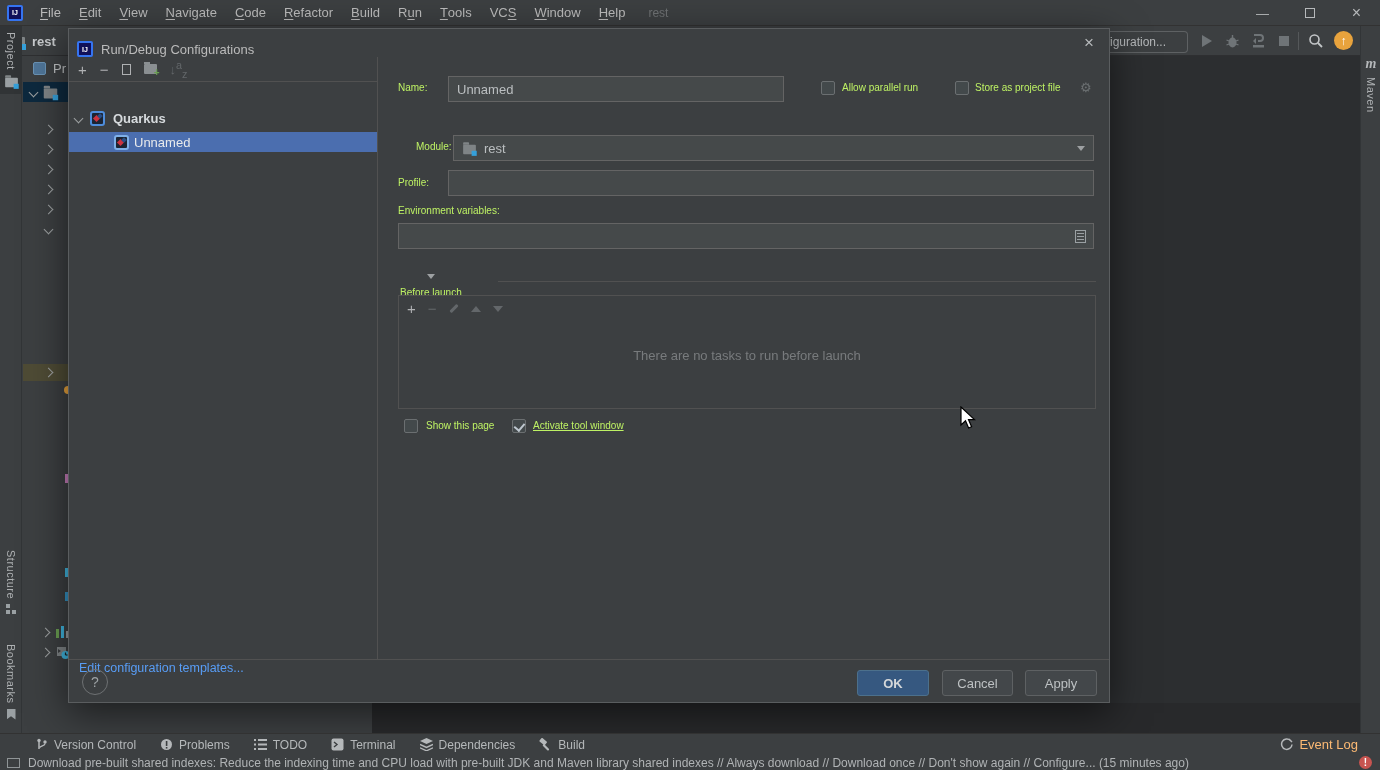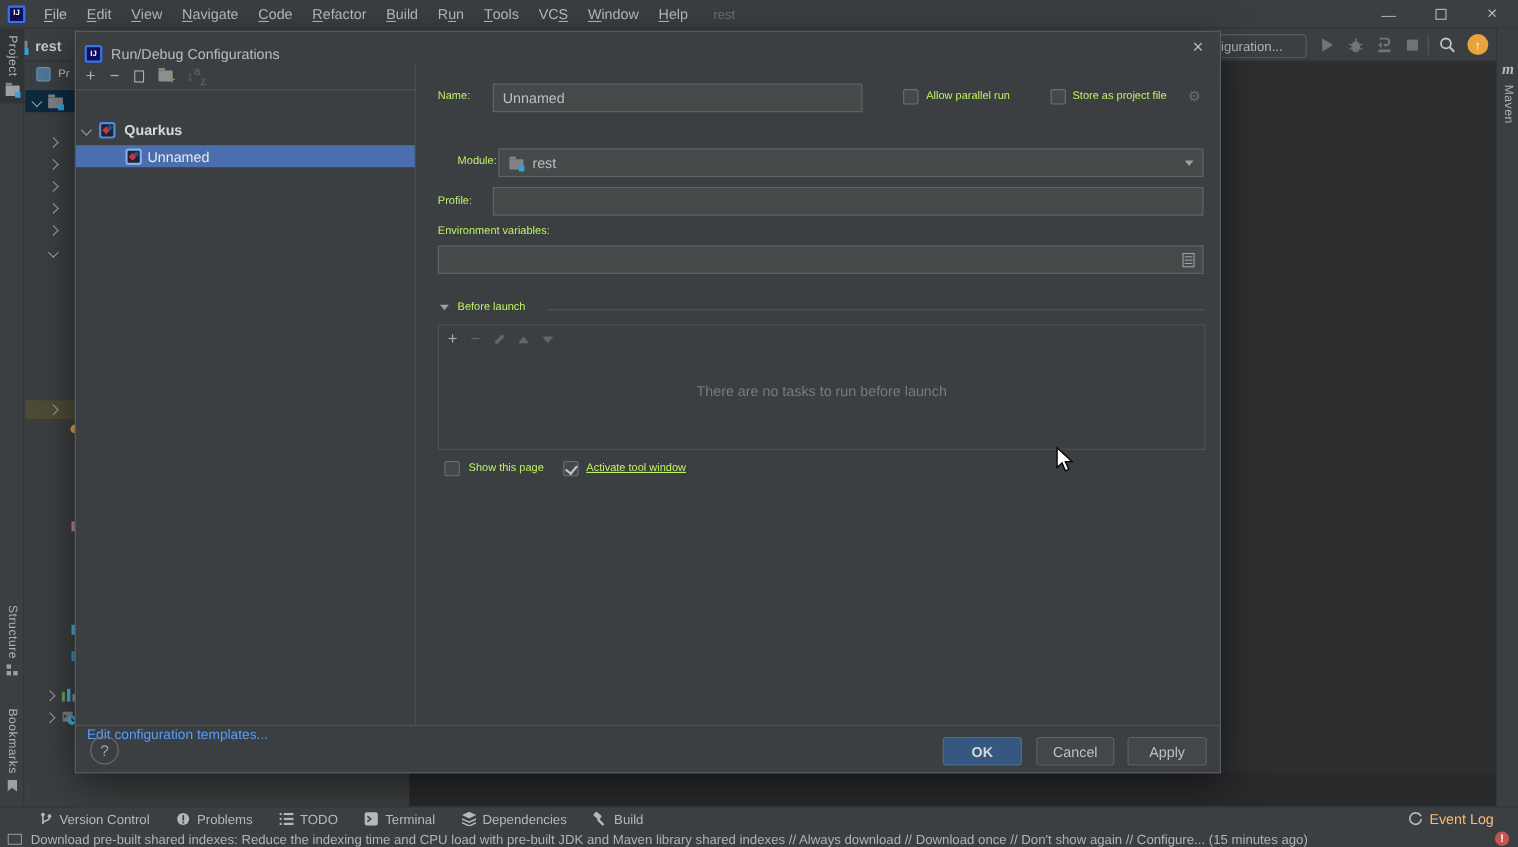--- a/index.html
+++ b/index.html
@@ -88,21 +88,21 @@
 
   
   .f-label { position:absolute; color:#bef264; font-size:10px; }
   .f-input { position:absolute; background:#45494a; border:1px solid #646464; color:#bbbfc1; font-size:13px; display:flex; align-items:center; padding:0 8px; }
   .combo-arrow { position:absolute; right:8px; top:10px; width:0; height:0; border-left:4.5px solid transparent; border-right:4.5px solid transparent; border-top:5.5px solid #9da0a2; }
   .chk { position:absolute; width:14px; height:14px; background:#43494b; border:1px solid #6b6f71; border-radius:2px; }
   .chk.checked::after { content:""; position:absolute; left:3px; top:1px; width:5px; height:8px; border-right:2px solid #bec7cf; border-bottom:2px solid #bec7cf; transform:rotate(40deg); }
   .gear-ic { position:absolute; color:#6b6f71; font-size:13px; }
   .env-browse { position:absolute; width:11px; height:13px; border:1px solid #9aa0a3; }
   .env-browse i { display:block; height:1px; background:#9aa0a3; margin:2px 1px 0 1px; }
-  .bl-header { position:absolute; display:flex; align-items:center; gap:8px; }
+  .bl-header { position:absolute; display:flex; align-items:center; gap:8px;flex-direction:column; }
   .bl-arrow { width:0; height:0; border-left:4.5px solid transparent; border-right:4.5px solid transparent; border-top:5.5px solid #9da0a2; }
   .bl-line { position:absolute; height:1px; background:#515151; }
   .tasks-box { position:absolute; border:1px solid #515151; }
   .tasks-toolbar { display:flex; align-items:center; gap:12px; padding:5px 0 0 8px; }
   .pencil-ic { width:10px; height:3px; background:#63676a; transform:rotate(-45deg); border-radius:1px; }
   .tri-up { width:0; height:0; border-left:5px solid transparent; border-right:5px solid transparent; border-bottom:6px solid #63676a; }
   .tri-dn { width:0; height:0; border-left:5px solid transparent; border-right:5px solid transparent; border-top:6px solid #63676a; }
   .no-tasks { position:absolute; width:100%; text-align:center; color:#787b7d; font-size:13px; }
 
   
@@ -205,21 +205,21 @@
         </svg>
     </div>
   </div>
 
   <div class="abs editor-bg"></div>
   <div class="abs under-dialog"></div>
 
   <div class="abs proj-panel">
     <div style="position:absolute; left:10px; top:5px; display:flex; align-items:center; gap:7px;">
       <span style="width:13px;height:13px;background:#4f7598;border:1px solid #6a93b5;border-radius:2px;"></span>
-      <span style="color:#c0c3c5;font-size:10px;">Pr</span>
+      <span style="color:#c0c3c5;font-size:13px;">Pr</span>
     </div>
     <div class="navy-row">
       <span class="chev d"></span>
       <span class="folder-ic" style="transform:scale(0.9);"></span>
     </div>
     <div style="position:absolute; left:22px; top:70px; display:flex; flex-direction:column; gap:13px;">
       <span class="chev r"></span>
       <span class="chev r"></span>
       <span class="chev r"></span>
       <span class="chev r"></span>

